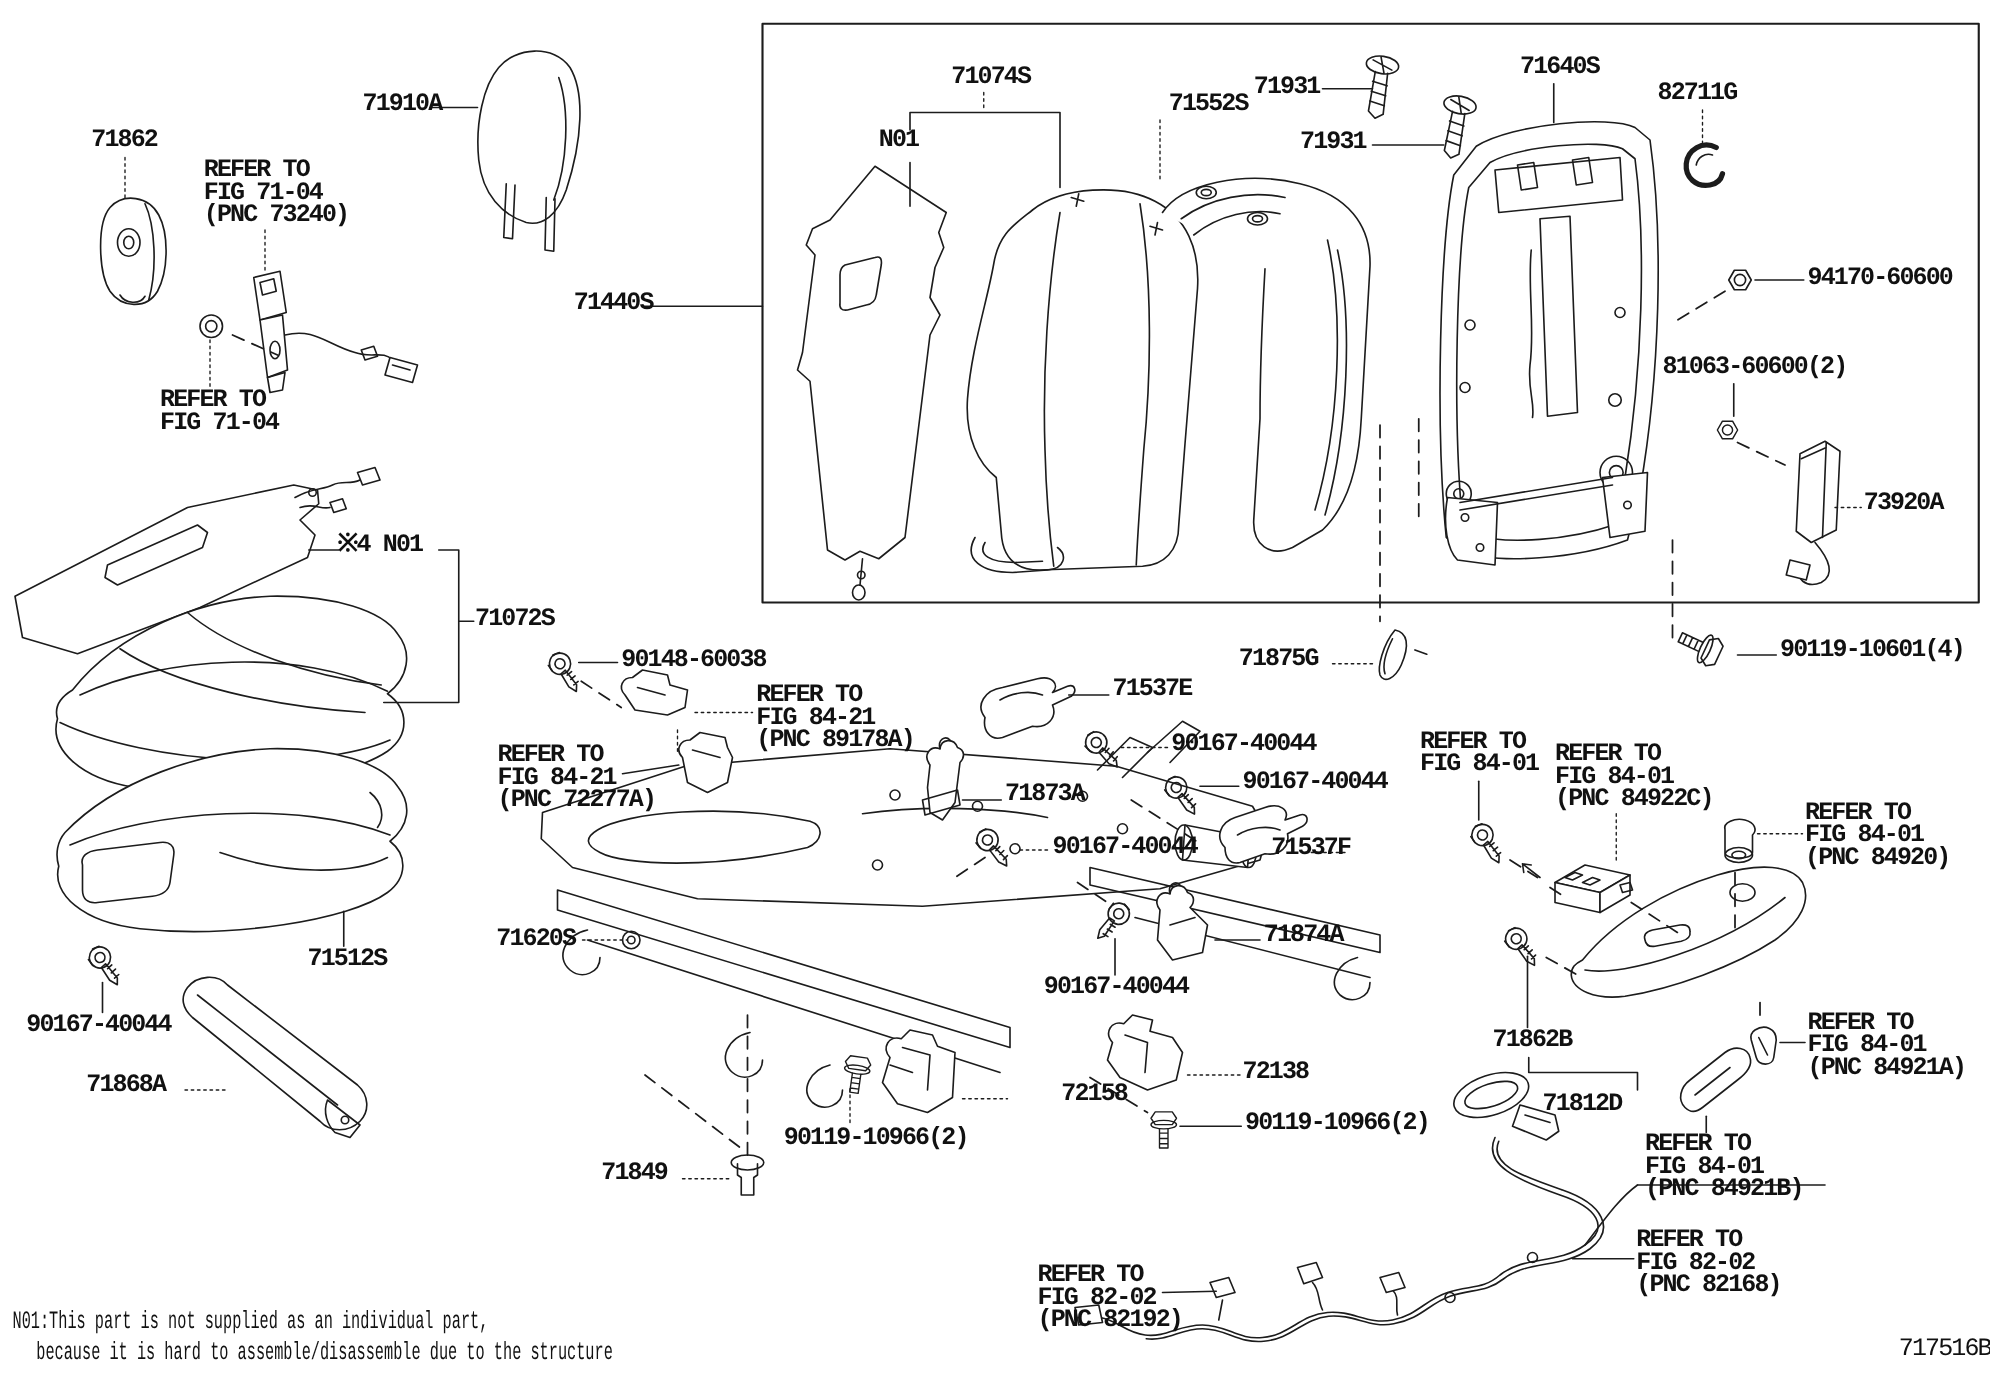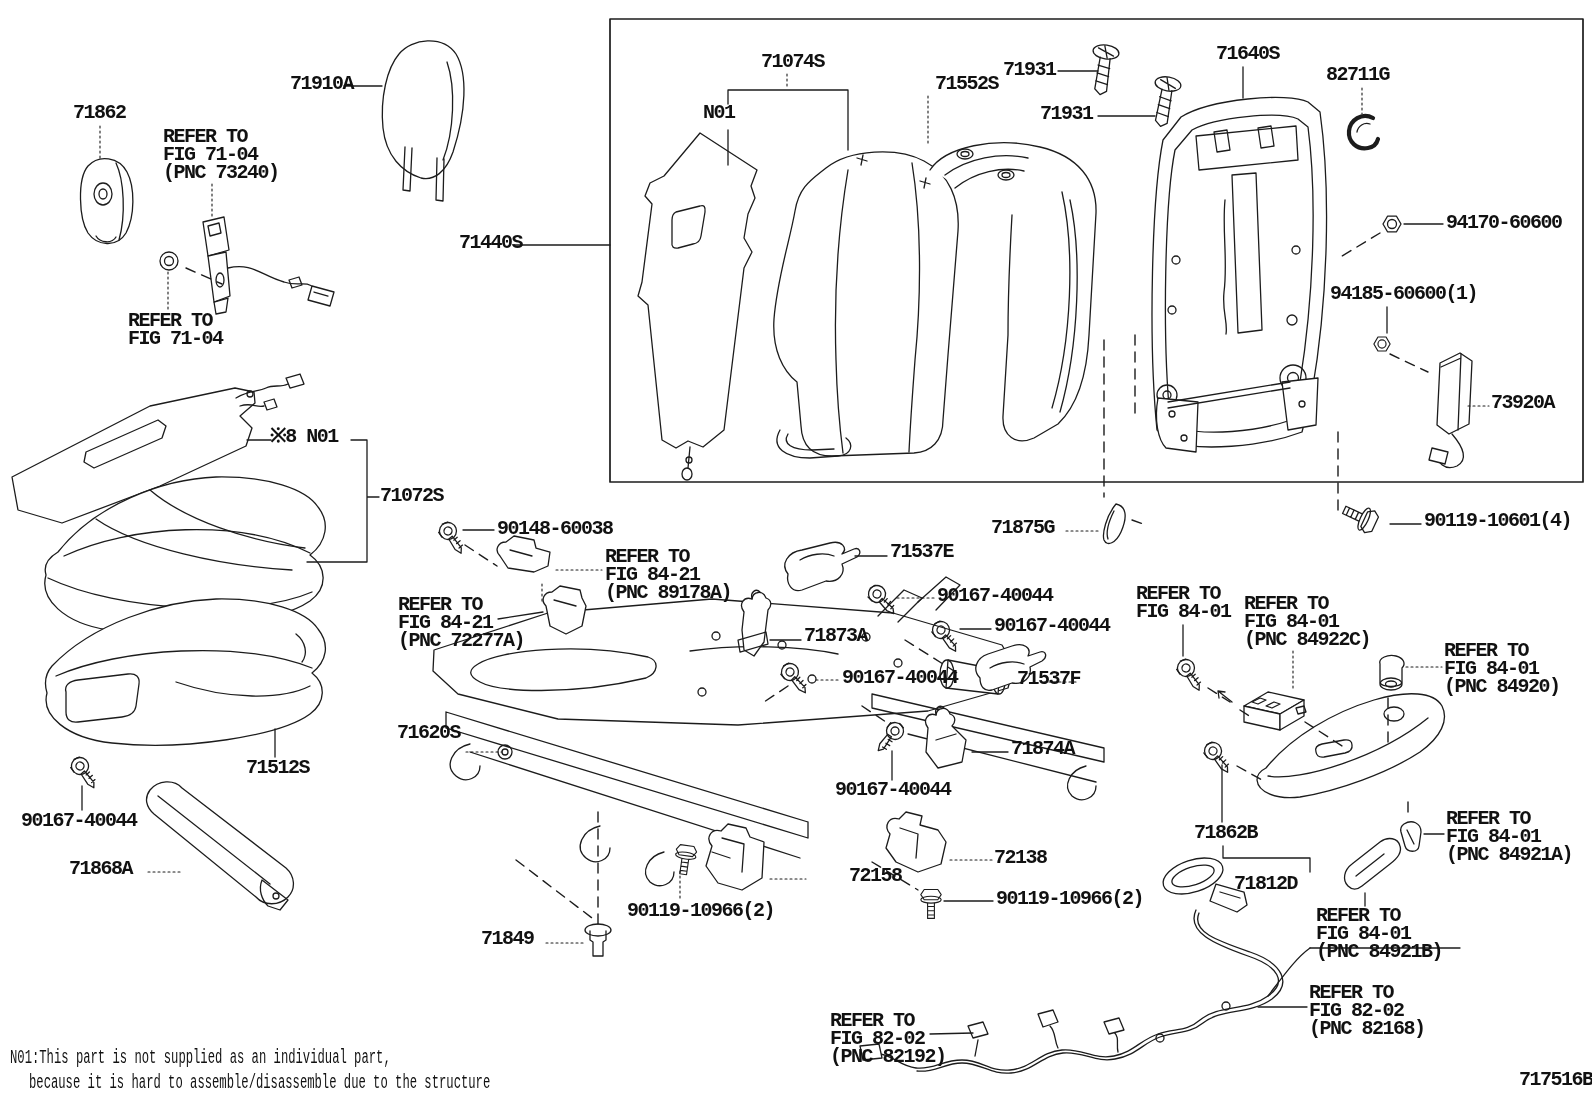--- a/index.html
+++ b/index.html
@@ -3,21 +3,21 @@
 <meta charset="utf-8">
 <style>
   html,body{margin:0;padding:0;background:#fff;}
   .stage{position:relative;width:1592px;height:1099px;background:#ffffff;overflow:hidden;
          font-family:"Liberation Mono","DejaVu Sans Mono",monospace;color:#000;}
   .stage svg{position:absolute;left:0;top:0;}
   .lbl{position:absolute;font-weight:bold;font-size:20px;line-height:18px;
        letter-spacing:-1.5px;white-space:pre-line;color:#111;}
   .note{position:absolute;font-size:20px;font-weight:normal;letter-spacing:0;
         transform:scaleX(0.61);transform-origin:0 0;white-space:pre;color:#111;}
-  .doc{position:absolute;font-size:20px;font-weight:bold;letter-spacing:-1.5px;color:#111;}
+  .doc{position:absolute;font-size:20px;font-weight:normal;letter-spacing:-1.5px;color:#111;}
   
   .art path,.art ellipse,.art circle,.art rect,.art line{stroke:#1c1c1c;fill:none;
         stroke-width:1.3;stroke-linecap:round;stroke-linejoin:round;}
   .art .w{fill:#ffffff;}
   .art .box{stroke-width:1.7;}
   .art .dot{stroke-dasharray:2 3;stroke-width:1.1;}
   .art .dash{stroke-dasharray:10 7;stroke-width:1.4;}
   .art .thick{stroke-width:4.2;}
 </style>
 </head>
@@ -425,25 +425,25 @@
 FIG 71-04</div>
   <div class="lbl" style="left:459px;top:234px">71440S</div>
   <div class="lbl" style="left:761px;top:53px">71074S</div>
   <div class="lbl" style="left:703px;top:104px">N01</div>
   <div class="lbl" style="left:935px;top:75px">71552S</div>
   <div class="lbl" style="left:1003px;top:61px">71931</div>
   <div class="lbl" style="left:1040px;top:105px">71931</div>
   <div class="lbl" style="left:1216px;top:45px">71640S</div>
   <div class="lbl" style="left:1326px;top:66px">82711G</div>
   <div class="lbl" style="left:1446px;top:214px">94170-60600</div>
-  <div class="lbl" style="left:1330px;top:285px">94185-60600(1)</div>
+  <div class="lbl" style="left:1330px;top:285px">81063-60600(2)</div>
   <div class="lbl" style="left:1491px;top:394px">73920A</div>
   <div class="lbl" style="left:1424px;top:512px">90119-10601(4)</div>
   <div class="lbl" style="left:991px;top:519px">71875G</div>
-  <div class="lbl" style="left:270px;top:428px">※8 N01</div>
+  <div class="lbl" style="left:270px;top:428px">※4 N01</div>
   <div class="lbl" style="left:380px;top:487px">71072S</div>
   <div class="lbl" style="left:497px;top:520px">90148-60038</div>
   <div class="lbl" style="left:605px;top:548px">REFER TO
 FIG 84-21
 (PNC 89178A)</div>
   <div class="lbl" style="left:398px;top:596px">REFER TO
 FIG 84-21
 (PNC 72277A)</div>
   <div class="lbl" style="left:890px;top:543px">71537E</div>
   <div class="lbl" style="left:937px;top:587px">90167-40044</div>
@@ -452,21 +452,21 @@
   <div class="lbl" style="left:842px;top:669px">90167-40044</div>
   <div class="lbl" style="left:1017px;top:670px">71537F</div>
   <div class="lbl" style="left:1136px;top:585px">REFER TO
 FIG 84-01</div>
   <div class="lbl" style="left:1244px;top:595px">REFER TO
 FIG 84-01
 (PNC 84922C)</div>
   <div class="lbl" style="left:1444px;top:642px">REFER TO
 FIG 84-01
 (PNC 84920)</div>
-  <div class="lbl" style="left:397px;top:724px">71620S</div>
+  <div class="lbl" style="left:397px;top:743px">71620S</div>
   <div class="lbl" style="left:1011px;top:740px">71874A</div>
   <div class="lbl" style="left:835px;top:781px">90167-40044</div>
   <div class="lbl" style="left:246px;top:759px">71512S</div>
   <div class="lbl" style="left:21px;top:812px">90167-40044</div>
   <div class="lbl" style="left:69px;top:860px">71868A</div>
   <div class="lbl" style="left:849px;top:867px">72158</div>
   <div class="lbl" style="left:994px;top:849px">72138</div>
   <div class="lbl" style="left:627px;top:902px">90119-10966(2)</div>
   <div class="lbl" style="left:996px;top:890px">90119-10966(2)</div>
   <div class="lbl" style="left:481px;top:930px">71849</div>

